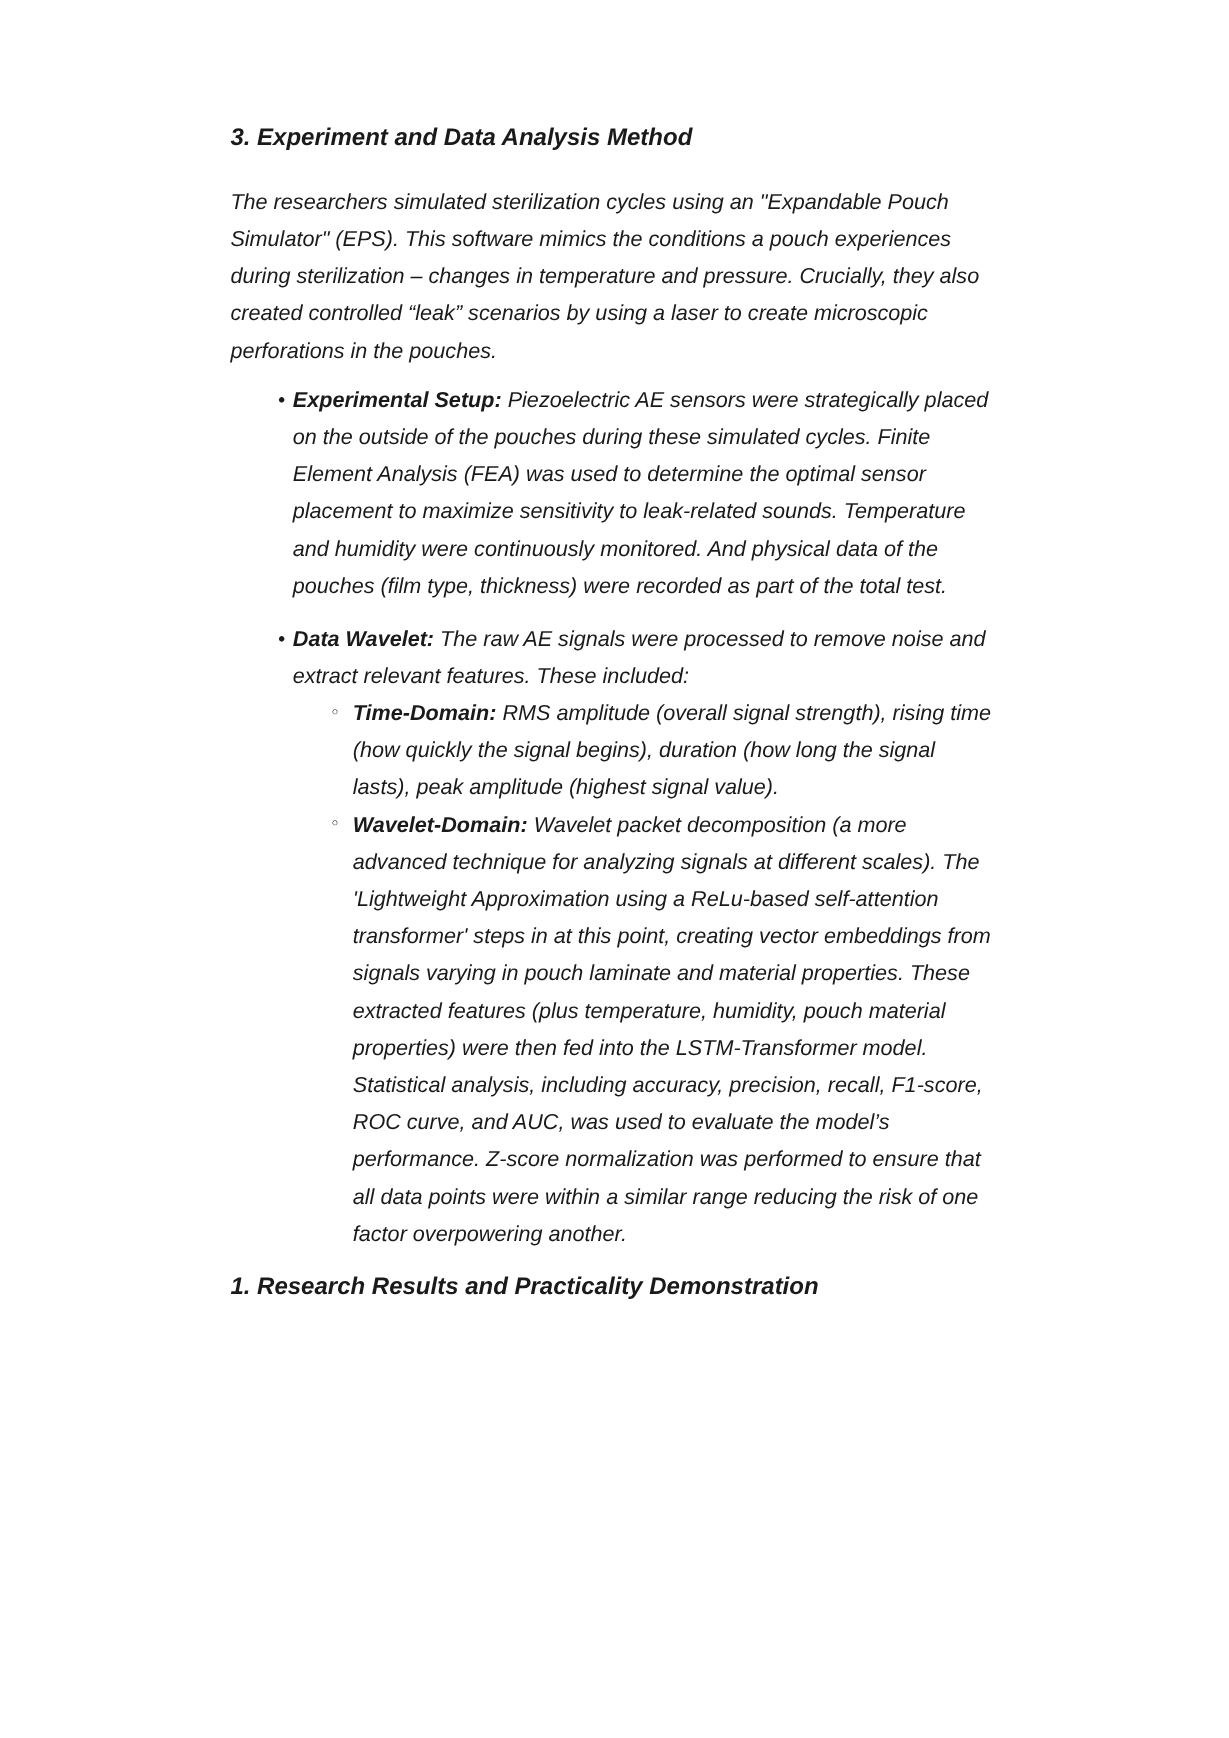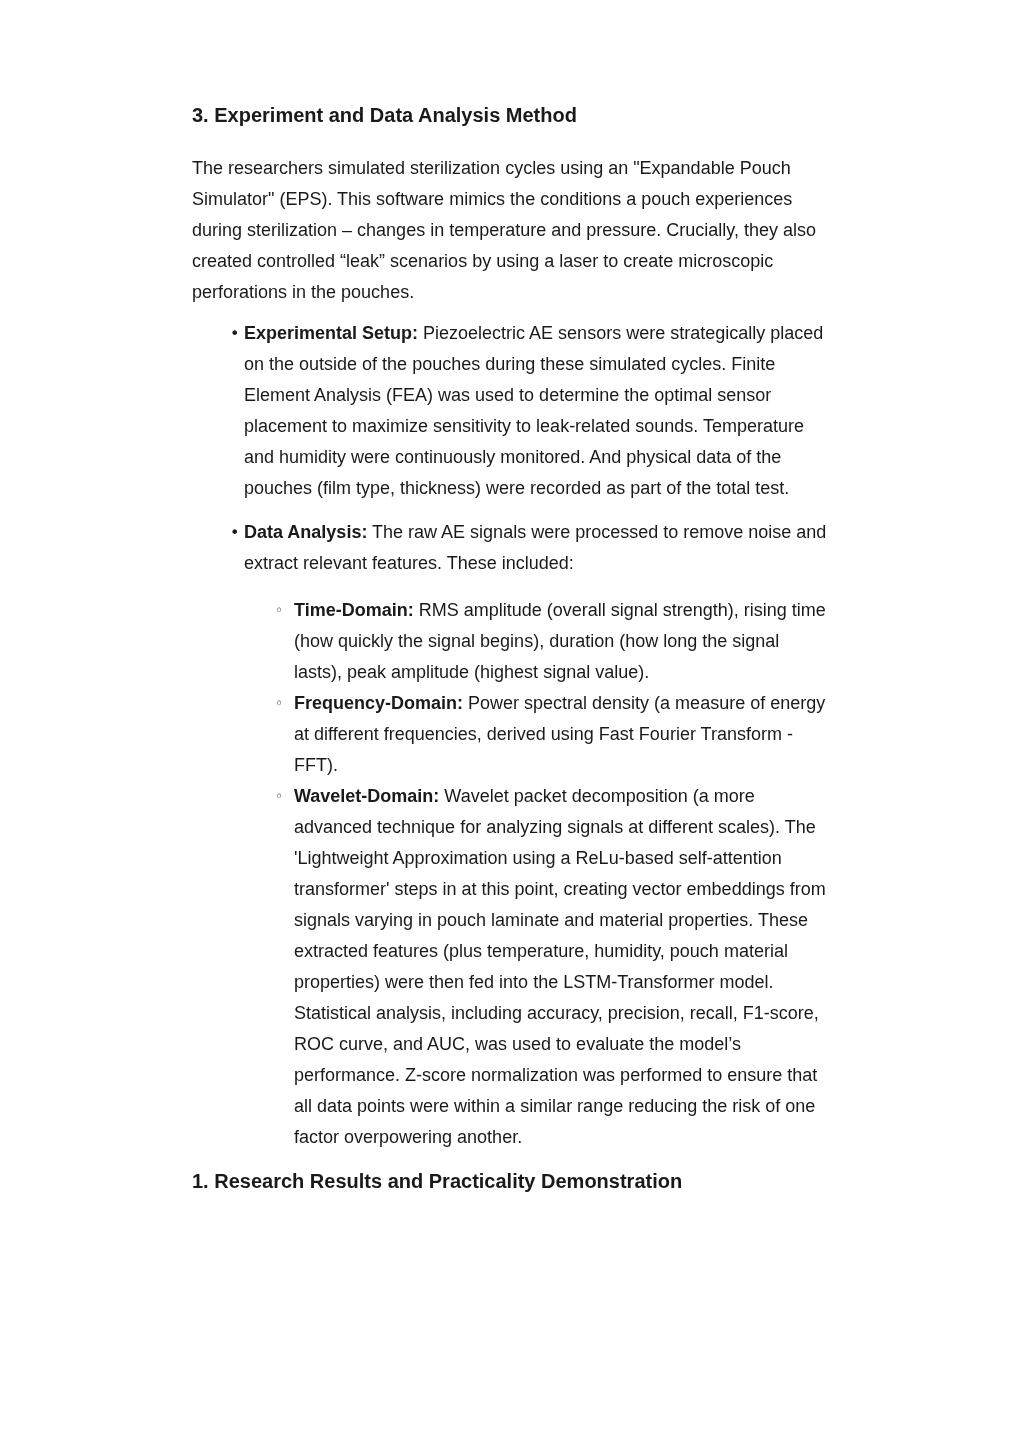--- a/index.html
+++ b/index.html
@@ -1,15 +1,15 @@
 <!DOCTYPE html>
 <html><head>
 <meta charset="utf-8">
 <style>
-  * { box-sizing: border-box; }
+  * { box-sizing: border-box; font-style: italic; }
   html, body {
     margin: 0;
     padding: 0;
   }
   body {
     width: 1024px;
     min-height: 1448px;
     background: #ffffff;
     color: #1a1a1a;
     font-family: "Liberation Sans", "DejaVu Sans", sans-serif;
@@ -50,21 +50,20 @@
   ul.lvl1 > li::before {
     content: "\2022"; 
     position: absolute;
     left: -14px;
     top: 0;
     font-size: 16px;
     font-family: "DejaVu Sans", sans-serif;
   }
   ul.lvl2 {
     padding-left: 50px;
-    margin-top: 16px;
   }
   ul.lvl2 > li {
     position: relative;
     margin-bottom: 0;
   }
   ul.lvl2 > li::before {
     content: "\25E6"; 
     position: absolute;
     left: -19px;
     top: 0;
@@ -79,27 +78,26 @@
 <div class="article">
 
   <h3>3. Experiment and Data Analysis Method</h3>
 
   <p class="intro">The researchers simulated sterilization cycles using an "Expandable Pouch Simulator" (EPS). This software mimics the conditions a pouch experiences during sterilization – changes in temperature and pressure. Crucially, they also created controlled “leak” scenarios by using a laser to create microscopic perforations in the pouches.</p>
 
   <ul class="lvl1">
 
     <li><strong>Experimental Setup:</strong><span> Piezoelectric AE sensors were strategically placed on the outside of the pouches during these simulated cycles. Finite Element Analysis (FEA) was used to determine the optimal sensor placement to maximize sensitivity to leak-related sounds. Temperature and humidity were continuously monitored. And physical data of the pouches (film type, thickness) were recorded as part of the total test.</span></li>
 
-    <li><strong>Data Analysis:</strong><span> The raw AE signals were processed to remove noise and extract relevant features. These included:</span>
+    <li><strong>Data Wavelet:</strong><span> The raw AE signals were processed to remove noise and extract relevant features. These included:</span>
 
       <ul class="lvl2">
 
         <li><strong>Time-Domain:</strong><span> RMS amplitude (overall signal strength), rising time (how quickly the signal begins), duration (how long the signal lasts), peak amplitude (highest signal value).</span></li>
 
-        <li><strong>Frequency-Domain:</strong><span> Power spectral density (a measure of energy at different frequencies, derived using Fast Fourier Transform - FFT).</span></li>
 
         <li><strong>Wavelet-Domain:</strong><span> Wavelet packet decomposition (a more advanced technique for analyzing signals at different scales). The 'Lightweight Approximation using a ReLu-based self-attention transformer' steps in at this point, creating vector embeddings from signals varying in pouch laminate and material properties. These extracted features (plus temperature, humidity, pouch material properties) were then fed into the LSTM-Transformer model. Statistical analysis, including accuracy, precision, recall, F1-score, ROC curve, and AUC, was used to evaluate the model’s performance. Z-score normalization was performed to ensure that all data points were within a similar range reducing the risk of one factor overpowering another.</span></li>
 
       </ul>
     </li>
   </ul>
 
   <h4>1. Research Results and Practicality Demonstration</h4>
 
 </div>

